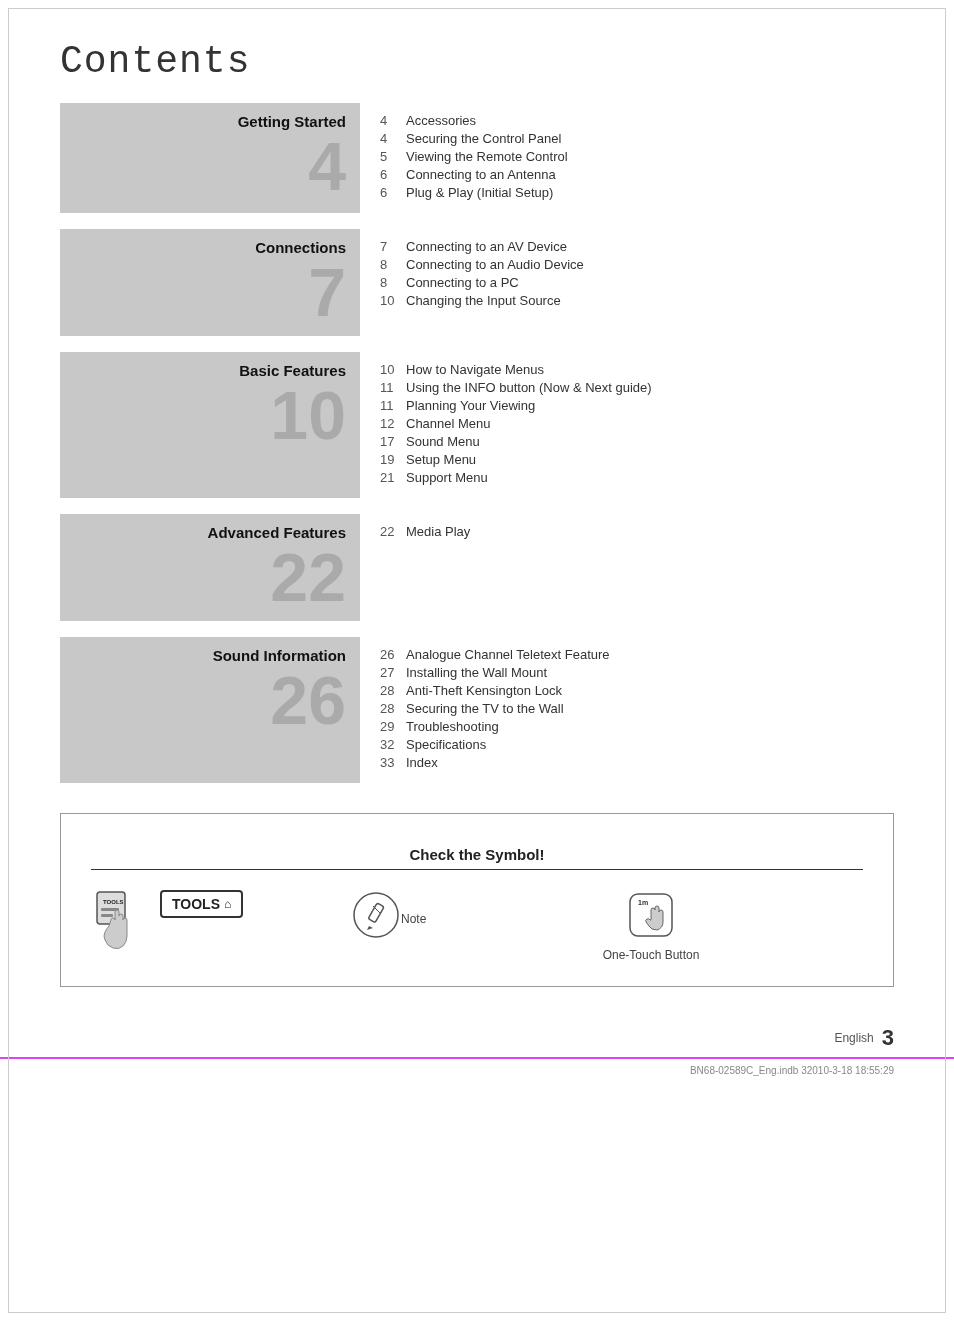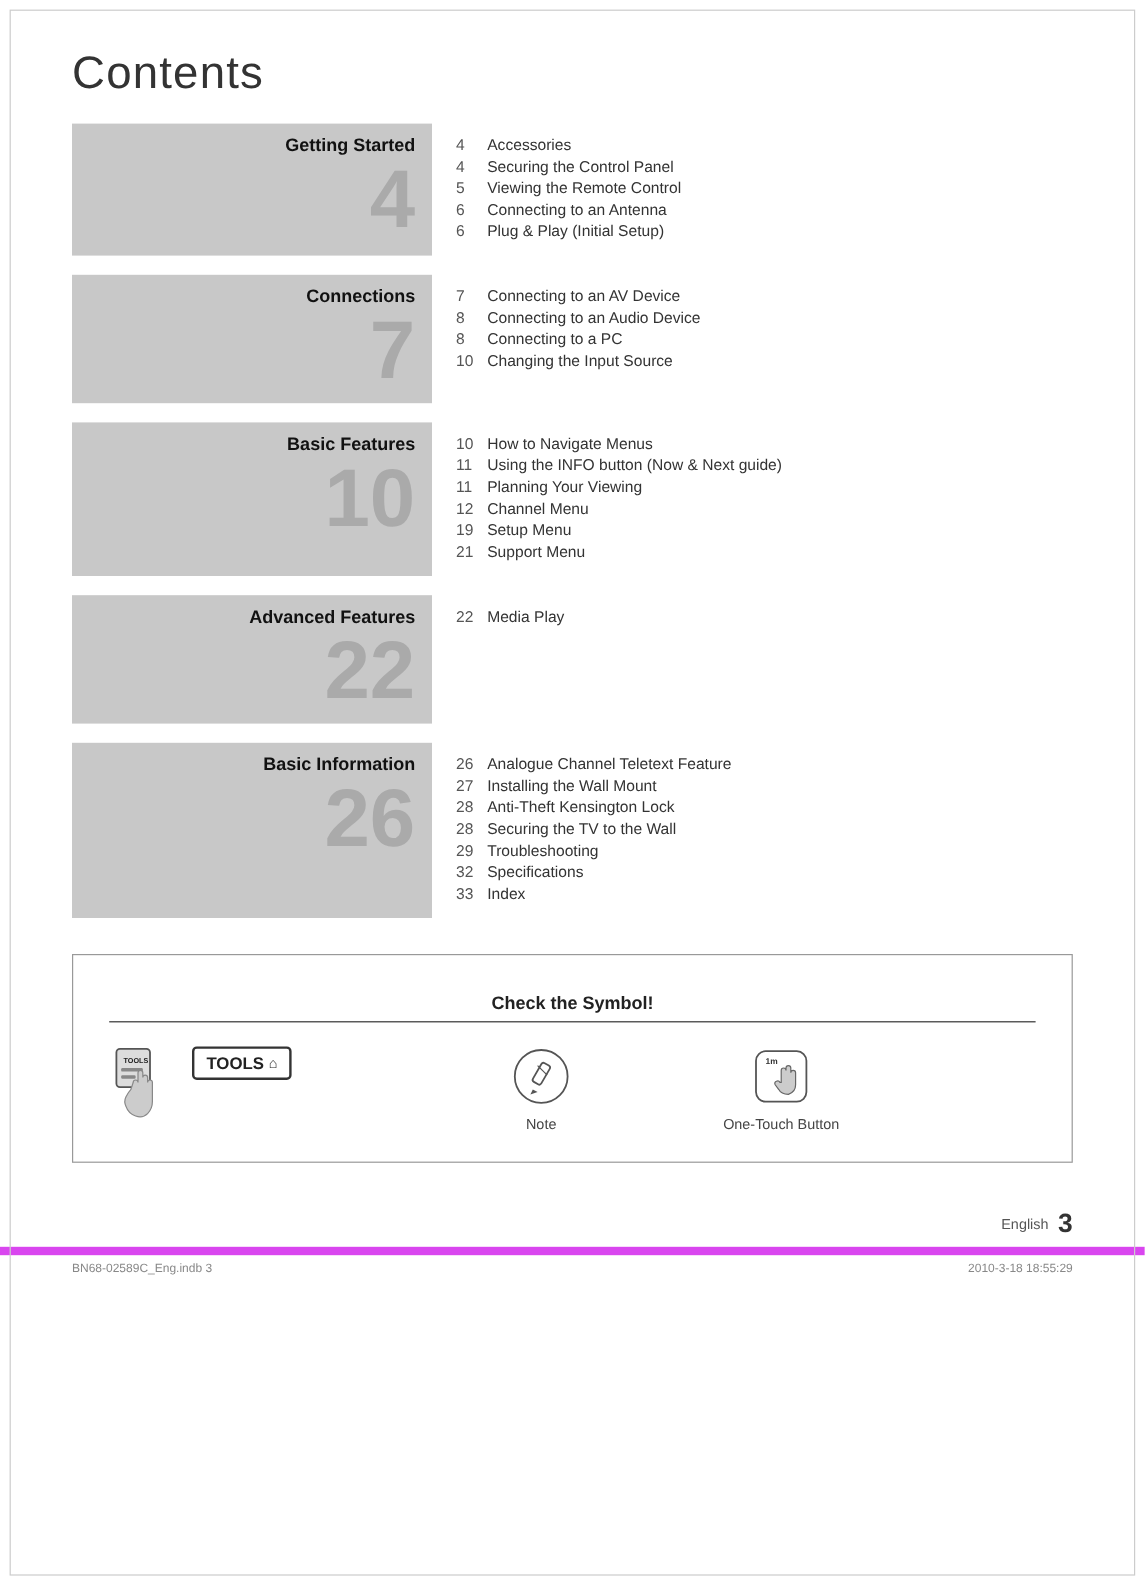--- a/index.html
+++ b/index.html
@@ -21,21 +21,21 @@
 
     .page-content {
       padding: 40px 60px 20px 60px;
     }
 
     .page-title {
       font-size: 38px;
       font-weight: 300;
       color: #333;
       margin-bottom: 20px;
-      font-family: Liberation Sans, sans-serif;
+      font-family: Liberation Mono, monospace;
       letter-spacing: 1px;
     }
 
     .toc-section {
       display: flex;
       margin-bottom: 16px;
       min-height: 80px;
     }
 
     .section-label-box {
@@ -162,21 +162,21 @@
     }
 
     .symbol-label {
       font-size: 12px;
       color: #444;
     }
 
     .note-area {
       width: 200px;
       display: flex;
-      flex-direction: column;
+      flex-direction: row;
       align-items: center;
     }
 
     .one-touch-area {
       width: 200px;
       display: flex;
       flex-direction: column;
       align-items: center;
     }
 
@@ -194,24 +194,24 @@
       margin-right: 8px;
     }
 
     .footer-page {
       font-size: 22px;
       font-weight: bold;
       color: #333;
     }
 
     .bottom-bar {
-      border-top: 7px solid #d946ef;
+      border-top: 2px solid #d946ef;
       padding: 6px 60px;
       display: flex;
-      justify-content: space-between;
+      justify-content: flex-end;
       align-items: center;
     }
 
     .bottom-filename {
       font-size: 10px;
       color: #888;
     }
 
     .bottom-timestamp {
       font-size: 10px;
@@ -296,20 +296,24 @@
           </div>
           <div class="entry-row">
             <span class="entry-num">11</span>
             <span class="entry-text">Planning Your Viewing</span>
           </div>
           <div class="entry-row">
             <span class="entry-num">12</span>
             <span class="entry-text">Channel Menu</span>
           </div>
           <div class="entry-row">
+            <span class="entry-num">17</span>
+            <span class="entry-text">Sound Menu</span>
+          </div>
+          <div class="entry-row">
             <span class="entry-num">19</span>
             <span class="entry-text">Setup Menu</span>
           </div>
           <div class="entry-row">
             <span class="entry-num">21</span>
             <span class="entry-text">Support Menu</span>
           </div>
         </div>
       </div>
       <div class="toc-section">
@@ -319,21 +323,21 @@
         </div>
         <div class="section-entries">
           <div class="entry-row">
             <span class="entry-num">22</span>
             <span class="entry-text">Media Play</span>
           </div>
         </div>
       </div>
       <div class="toc-section">
         <div class="section-label-box">
-          <div class="section-label-name">Basic Information</div>
+          <div class="section-label-name">Sound Information</div>
           <div class="section-label-number">26</div>
         </div>
         <div class="section-entries">
           <div class="entry-row">
             <span class="entry-num">26</span>
             <span class="entry-text">Analogue Channel Teletext Feature</span>
           </div>
           <div class="entry-row">
             <span class="entry-num">27</span>
             <span class="entry-text">Installing the Wall Mount</span>

